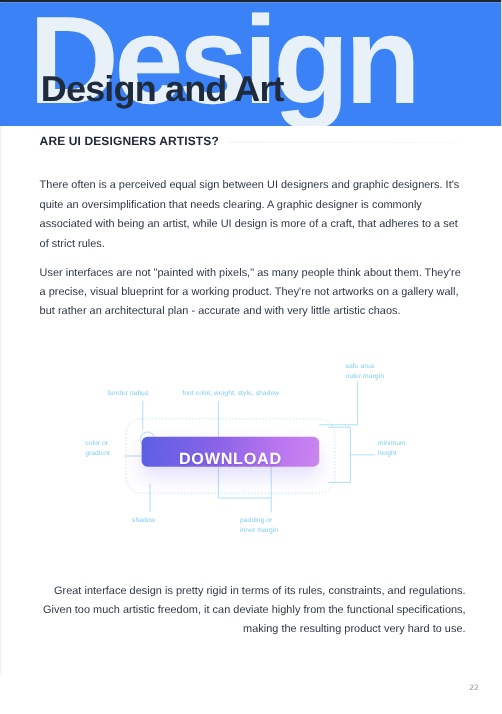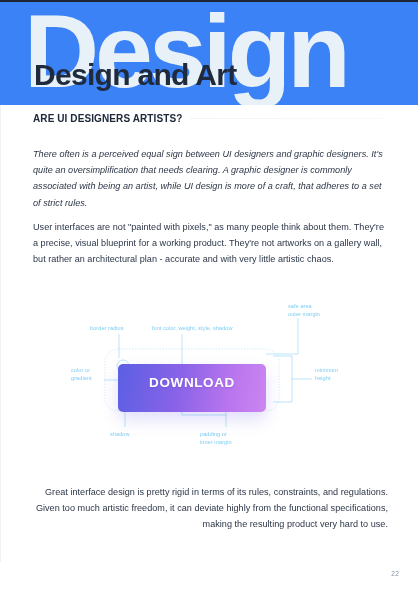--- a/index.html
+++ b/index.html
@@ -92,21 +92,21 @@
   .para {
     position: absolute;
     left: 33px;
     width: 355px;
     font-size: 9.1px;
     line-height: 16.2px;
     color: #2c3647;
     letter-spacing: 0.02px;
   }
   .para p { margin: 0; }
-  #para-1 { top: 146px; font-style: italic; }
+  #para-1 { top: 146px; }
   #para-2 { top: 219px; }
   #para-3 { top: 484px; text-align: right; }
 
   
   .diagram {
     position: absolute;
     left: 0;
     top: 296px;
     width: 418px;
     height: 180px;
@@ -132,21 +132,21 @@
   #lbl-color-grad   { left: 71px;  top: 71px; }
   #lbl-shadow       { left: 110px; top: 135px;}
   #lbl-padding      { left: 200px; top: 135px;}
 
   
   .dl-button {
     position: absolute;
     left: 118px;
     top: 364px;
     width: 148px;
-    height: 48px;
+    height: 25px;
     border-radius: 5px;
     background: linear-gradient(100deg, #5b5fe3 0%, #8a63e8 42%, #b975ee 75%, #cb86f0 100%);
     box-shadow: 0 8px 16px rgba(120,110,230,0.22);
   }
   .dl-button-label {
     position: absolute;
     left: 0; right: 0;
     top: 11px;
     text-align: center;
     font-size: 13.5px;

